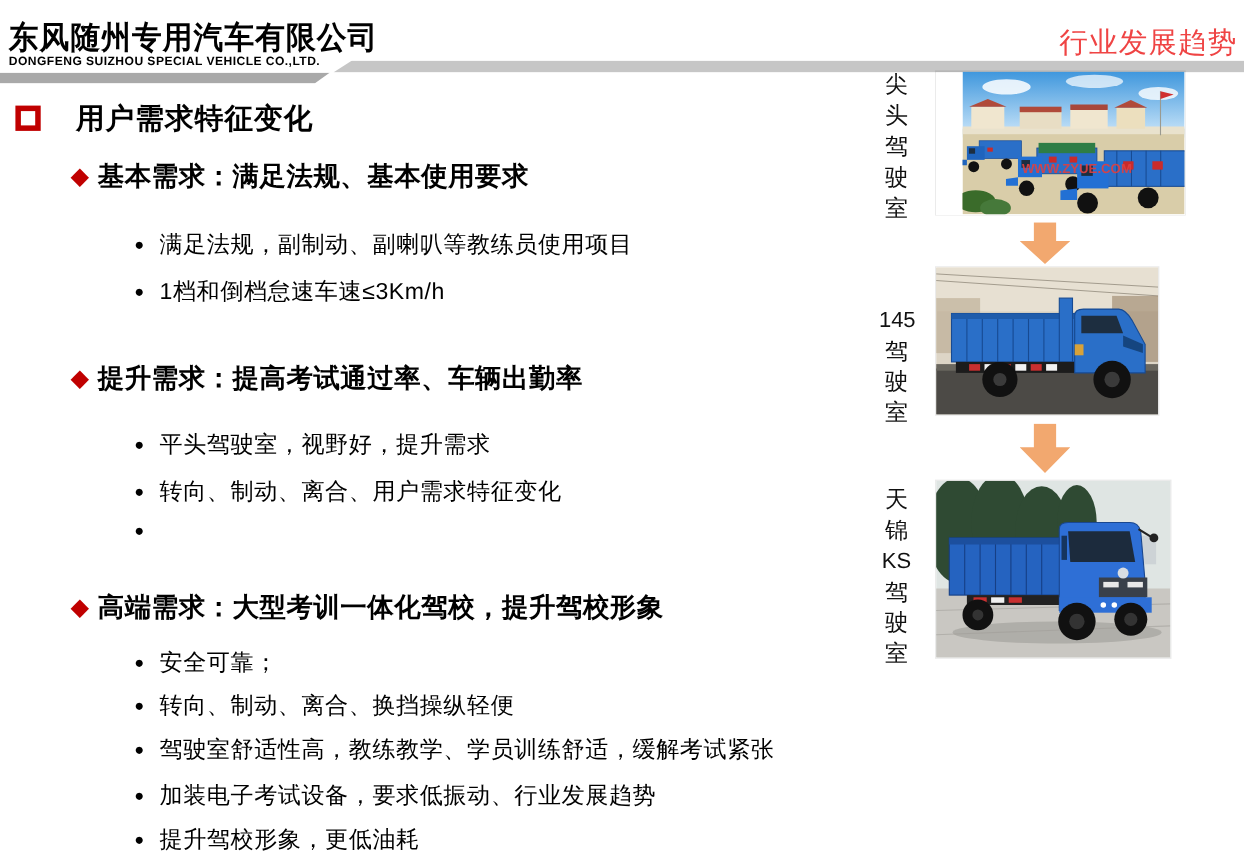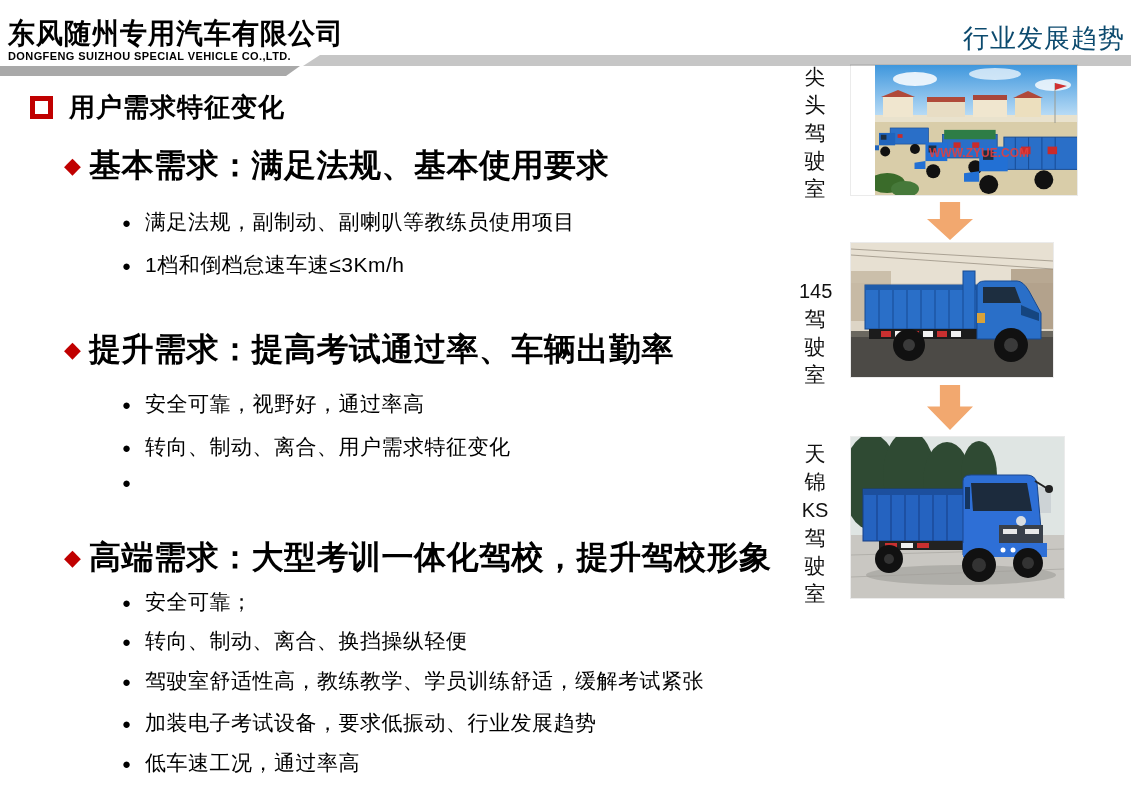--- a/index.html
+++ b/index.html
@@ -4,33 +4,33 @@
 <style>
   html,body{margin:0;padding:0;}
   body{
     width:1131px;height:785px;position:relative;background:#ffffff;
     font-family:"Liberation Sans", sans-serif;color:#000;overflow:hidden;
   }
   
   .logo-block{position:absolute;left:8px;top:6px;margin-top:12px;}
   .logo-zh{font-size:27px;font-weight:bold;letter-spacing:1px;line-height:30px;transform:scaleY(1.05);transform-origin:left top;}
   .logo-en{font-size:11px;font-weight:bold;letter-spacing:0.4px;margin-top:2px;}
-  .page-tag{position:absolute;right:6px;top:21px;font-size:26px;color:#0c4a6e;letter-spacing:1px;}
+  .page-tag{position:absolute;right:6px;top:21px;font-size:26px;color:#ef4444;letter-spacing:1px;}
   .stripe-upper{position:absolute;left:0;top:55px;width:1131px;height:11px;background:#c6c6c6;
     clip-path:polygon(320px 0,1131px 0,1131px 100%,303px 100%);}
   .stripe-lower{position:absolute;left:0;top:66px;width:1131px;height:10px;background:#a9a9a9;
     clip-path:polygon(0 0,300px 0,286px 100%,0 100%);}
   
-  .main-title-row{position:absolute;left:30px;top:90px;display:flex;align-items:center;}
+  .main-title-row{position:absolute;left:14px;top:90px;display:flex;align-items:center;gap:16px;}
   .red-square{width:13px;height:13px;border:5px solid #c00000;margin-right:16px;}
   .main-title{font-size:26px;font-weight:bold;letter-spacing:1px;}
   
   .section-heading{position:absolute;display:flex;align-items:center;}
   .diamond{color:#c00000;font-size:22px;margin-right:8px;line-height:1;}
-  .section-title{font-size:32px;font-weight:bold;letter-spacing:0.5px;}
+  .section-title{font-size:24px;font-weight:bold;letter-spacing:0.5px;}
   .bullet-row{position:absolute;display:flex;align-items:center;}
   .dot{font-size:15px;margin-right:14px;line-height:1;}
   .bullet-text{font-size:21px;letter-spacing:0.5px;text-align:right;}
   
   .v-label{position:absolute;left:799px;width:32px;text-align:center;
     font-family:"DejaVu Serif", serif;font-size:21px;line-height:28px;color:#111;}
   .v-label .num{font-family:"Liberation Sans", sans-serif;font-size:20px;}
   .photo{position:absolute;overflow:hidden;box-shadow:0 0 0 1px rgba(0,0,0,0.08);}
   .photo svg{display:block;}
   .down-arrow{position:absolute;background:#f2a86f;}
@@ -67,21 +67,21 @@
   <span class="dot">●</span>
   <span class="bullet-text">1档和倒档怠速车速≤3Km/h</span>
 </div>
 
 <div class="section-heading" style="left:64px;top:328px;">
   <span class="diamond">◆</span>
   <span class="section-title">提升需求：提高考试通过率、车辆出勤率</span>
 </div>
 <div class="bullet-row" style="left:122px;top:390px;">
   <span class="dot">●</span>
-  <span class="bullet-text">安全可靠，视野好，通过率高</span>
+  <span class="bullet-text">平头驾驶室，视野好，提升需求</span>
 </div>
 <div class="bullet-row" style="left:122px;top:433px;">
   <span class="dot">●</span>
   <span class="bullet-text">转向、制动、离合、用户需求特征变化</span>
 </div>
 <div class="bullet-row" style="left:122px;top:475px;">
   <span class="dot">●</span>
 </div>
 
 <div class="section-heading" style="left:64px;top:536px;">
@@ -99,21 +99,21 @@
 <div class="bullet-row" style="left:122px;top:667px;">
   <span class="dot">●</span>
   <span class="bullet-text">驾驶室舒适性高，教练教学、学员训练舒适，缓解考试紧张</span>
 </div>
 <div class="bullet-row" style="left:122px;top:709px;">
   <span class="dot">●</span>
   <span class="bullet-text">加装电子考试设备，要求低振动、行业发展趋势</span>
 </div>
 <div class="bullet-row" style="left:122px;top:749px;">
   <span class="dot">●</span>
-  <span class="bullet-text">低车速工况，通过率高</span>
+  <span class="bullet-text">提升驾校形象，更低油耗</span>
 </div>
 
 <div class="v-label" style="top:63px;">
   <div>尖</div>
   <div>头</div>
   <div>驾</div>
   <div>驶</div>
   <div>室</div>
 </div>
 <div class="v-label" style="top:245px;margin-top:32px;">

